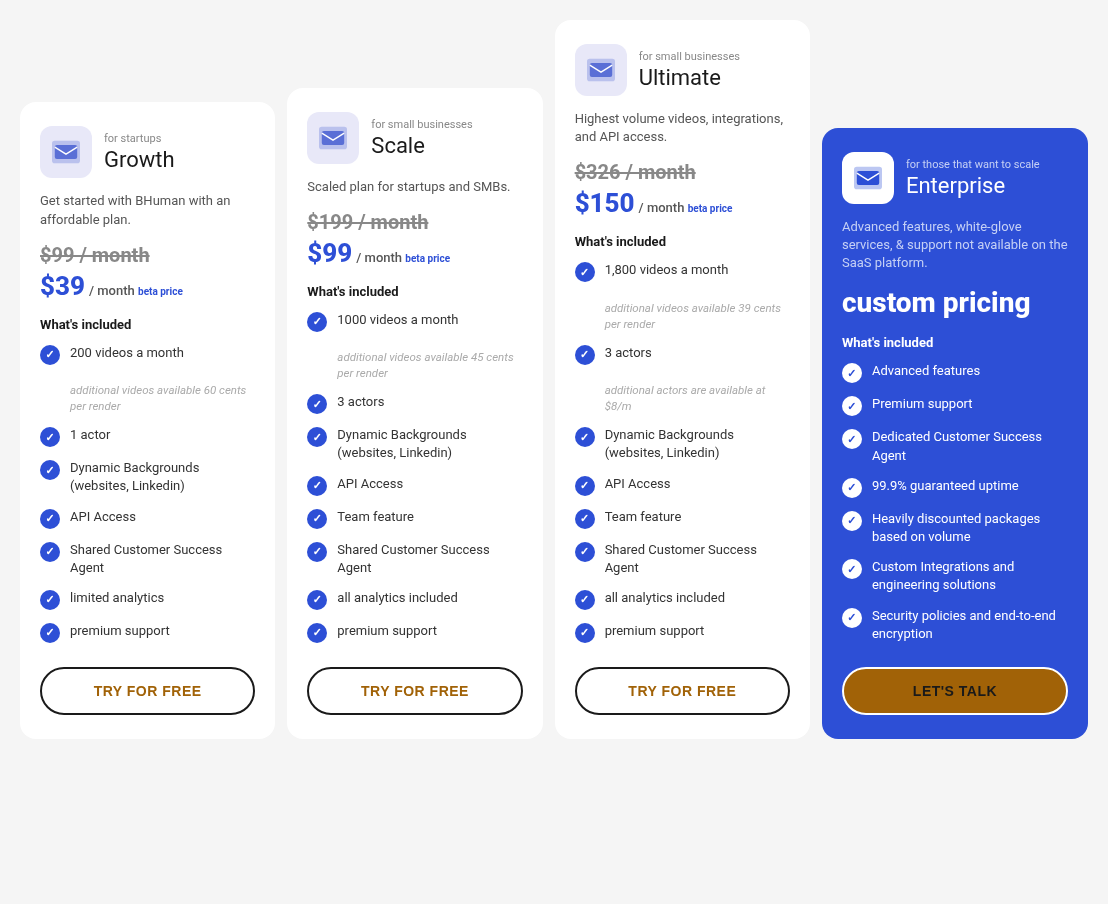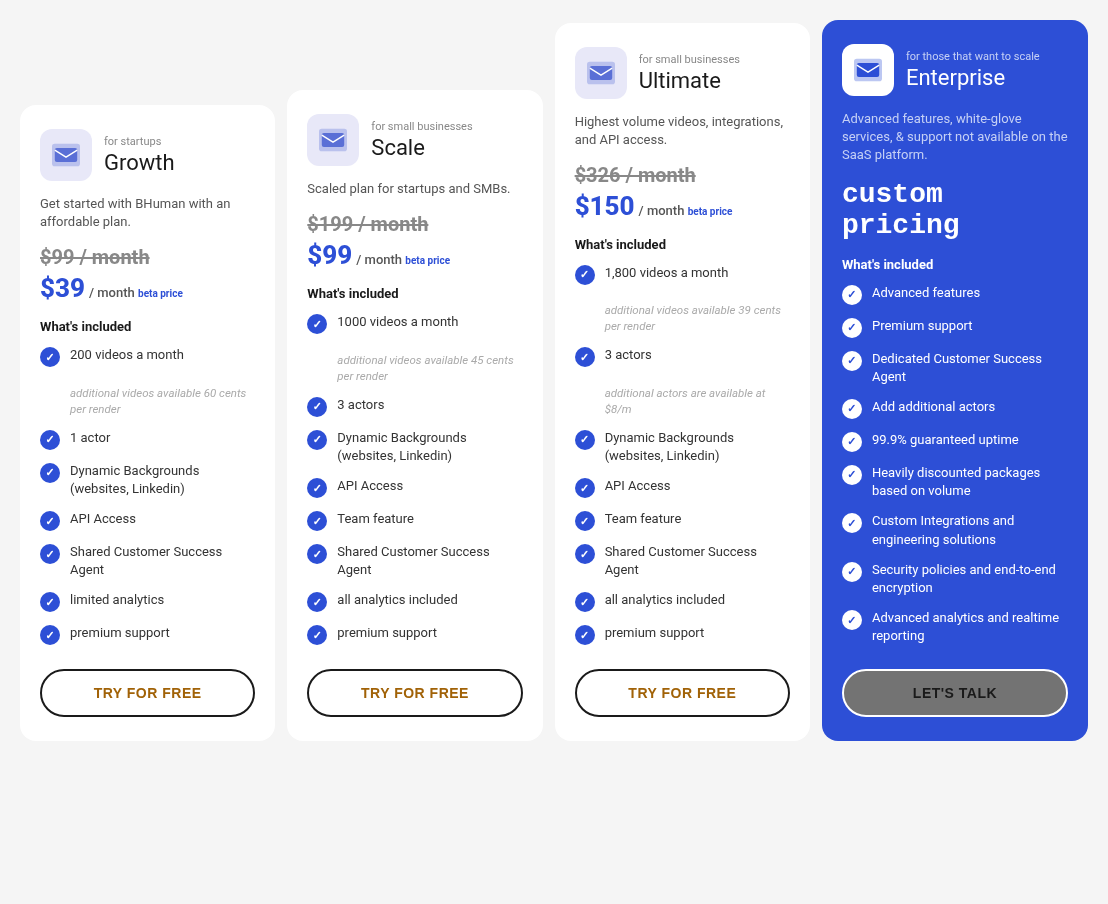--- a/index.html
+++ b/index.html
@@ -107,21 +107,20 @@
     .beta-price .beta-label {
       font-size: 10px;
       font-weight: 700;
       color: #2d4fd6;
     }
     .custom-pricing {
       font-size: 28px;
       font-weight: 800;
       color: #fff;
       margin-bottom: 16px;
-      font-family: Liberation Mono, monospace;
     }
     .whats-included {
       font-size: 13px;
       font-weight: 700;
       color: #1a1a1a;
       margin-bottom: 12px;
     }
     .plan-card.enterprise .whats-included {
       color: #fff;
     }
@@ -183,21 +182,21 @@
       font-size: 14px;
       font-weight: 700;
       color: #a16207;
       text-align: center;
       cursor: pointer;
       letter-spacing: 0.5px;
     }
     .plan-card.enterprise .cta-button {
       border-color: #fff;
       color: #1a1a1a;
-      background: #737373;
+      background: #a16207;
     }
   </style>
 </head>
 <body>
 
 <div class="pricing-grid">
 <div class="plan-card">
     <div class="plan-header">
       <div class="plan-icon ">
         <svg viewBox="0 0 40 32" fill="none" xmlns="http://www.w3.org/2000/svg">
@@ -507,27 +506,20 @@
       </li>
 
       <li class="feature-item">
         <div class="check-icon"></div>
         <div class="feature-text">
           Dedicated Customer Success Agent
           
         </div>
       </li>
 
-      <li class="feature-item">
-        <div class="check-icon"></div>
-        <div class="feature-text">
-          Add additional actors
-          
-        </div>
-      </li>
 
       <li class="feature-item">
         <div class="check-icon"></div>
         <div class="feature-text">
           99.9% guaranteed uptime
           
         </div>
       </li>
 
       <li class="feature-item">
@@ -547,23 +539,16 @@
       </li>
 
       <li class="feature-item">
         <div class="check-icon"></div>
         <div class="feature-text">
           Security policies and end-to-end encryption
           
         </div>
       </li>
 
-      <li class="feature-item">
-        <div class="check-icon"></div>
-        <div class="feature-text">
-          Advanced analytics and realtime reporting
-          
-        </div>
-      </li>
     </ul>
       <button class="cta-button">LET'S TALK</button>
     </div>
   </div>
 
 </body></html>

